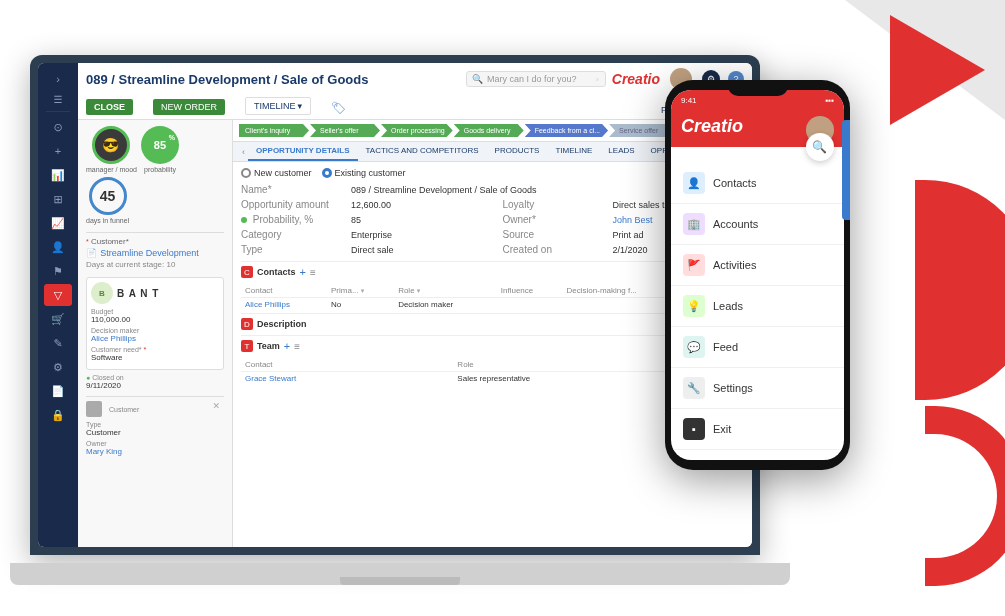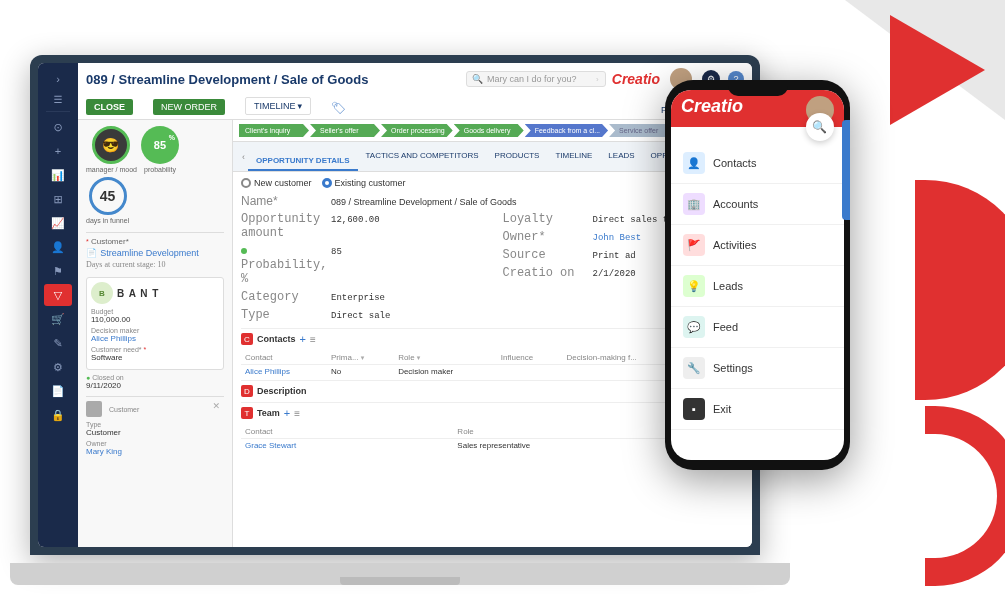--- a/index.html
+++ b/index.html
@@ -381,21 +381,20 @@
     }
     .customer-link {
       color: #3a7acc;
       font-size: 9px;
       cursor: pointer;
     }
     .customer-days {
       font-size: 8px;
       color: #888;
       margin-bottom: 8px;
-      font-family: Liberation Serif, serif;
     }
     .bant-section {
       background: #fff;
       border: 1px solid #ddd;
       border-radius: 3px;
       padding: 4px;
       margin-bottom: 4px;
     }
     .bant-header {
       display: flex;
@@ -500,21 +499,20 @@
       font-size: 8px;
       color: #1a3a6a;
       cursor: pointer;
       border-bottom: 2px solid transparent;
       white-space: nowrap;
     }
     .tab-item.active {
       border-bottom: 2px solid #3a7acc;
       color: #3a7acc;
       font-weight: bold;
-      margin-top: 10px;
     }
     .tab-chevron {
       font-size: 9px;
       color: #888;
       margin: 0 3px;
     }
 
     
     .next-steps {
       display: flex;
@@ -583,33 +581,32 @@
       width: 4px;
       height: 4px;
       border-radius: 50%;
       background: #fff;
     }
 
     .details-grid {
       display: grid;
       grid-template-columns: 1fr 1fr;
       gap: 0 20px;
-      font-family: Liberation Mono, monospace;
     }
     .field-row {
       display: flex;
       align-items: baseline;
       margin-bottom: 4px;
       font-size: 9px;
     }
     .field-label {
       color: #888;
-      width: 90px;
+      width: 110px;
       flex-shrink: 0;
-      font-size: 12px;
+      font-size: 10px;
     }
     .field-value {
       color: #333;
       font-size: 9px;
     }
     .field-link {
       color: #3a7acc;
       font-size: 9px;
     }
     .green-dot {
@@ -1029,21 +1026,21 @@
                     <span class="field-label">
                       <span>Owner*</span>
                     </span>
                     <span class="field-link">John Best</span>
                   </div>
                   <div class="field-row">
                     <span class="field-label">Source</span>
                     <span class="field-value">Print ad</span>
                   </div>
                   <div class="field-row">
-                    <span class="field-label">Creatio on</span>
+                    <span class="field-label">Created on</span>
                     <span class="field-value">2/1/2020</span>
                   </div>
                 </div>
               </div>
 
               <div class="section-header">
                 <div class="section-icon-red">C</div>
                 <span class="section-title">Contacts</span>
                 <span class="section-add">+</span>
                 <span class="section-menu">≡</span>
@@ -1103,20 +1100,24 @@
     </div>
   </div>
   <div class="laptop-base"></div>
 </div>
 
 <div class="phone">
   <div class="phone-body">
     <div class="phone-notch"></div>
     <div class="phone-screen">
 
+      <div class="phone-status-bar">
+        <span>9:41</span>
+        <span>▪▪▪</span>
+      </div>
 
       <div class="phone-header">
         <div class="phone-logo">Creatio</div>
         <div class="phone-avatar"></div>
         <div class="phone-search">🔍</div>
       </div>
 
       <div class="phone-content-area">
         <div class="phone-nav-item">
           <div class="phone-nav-icon blue">👤</div>

